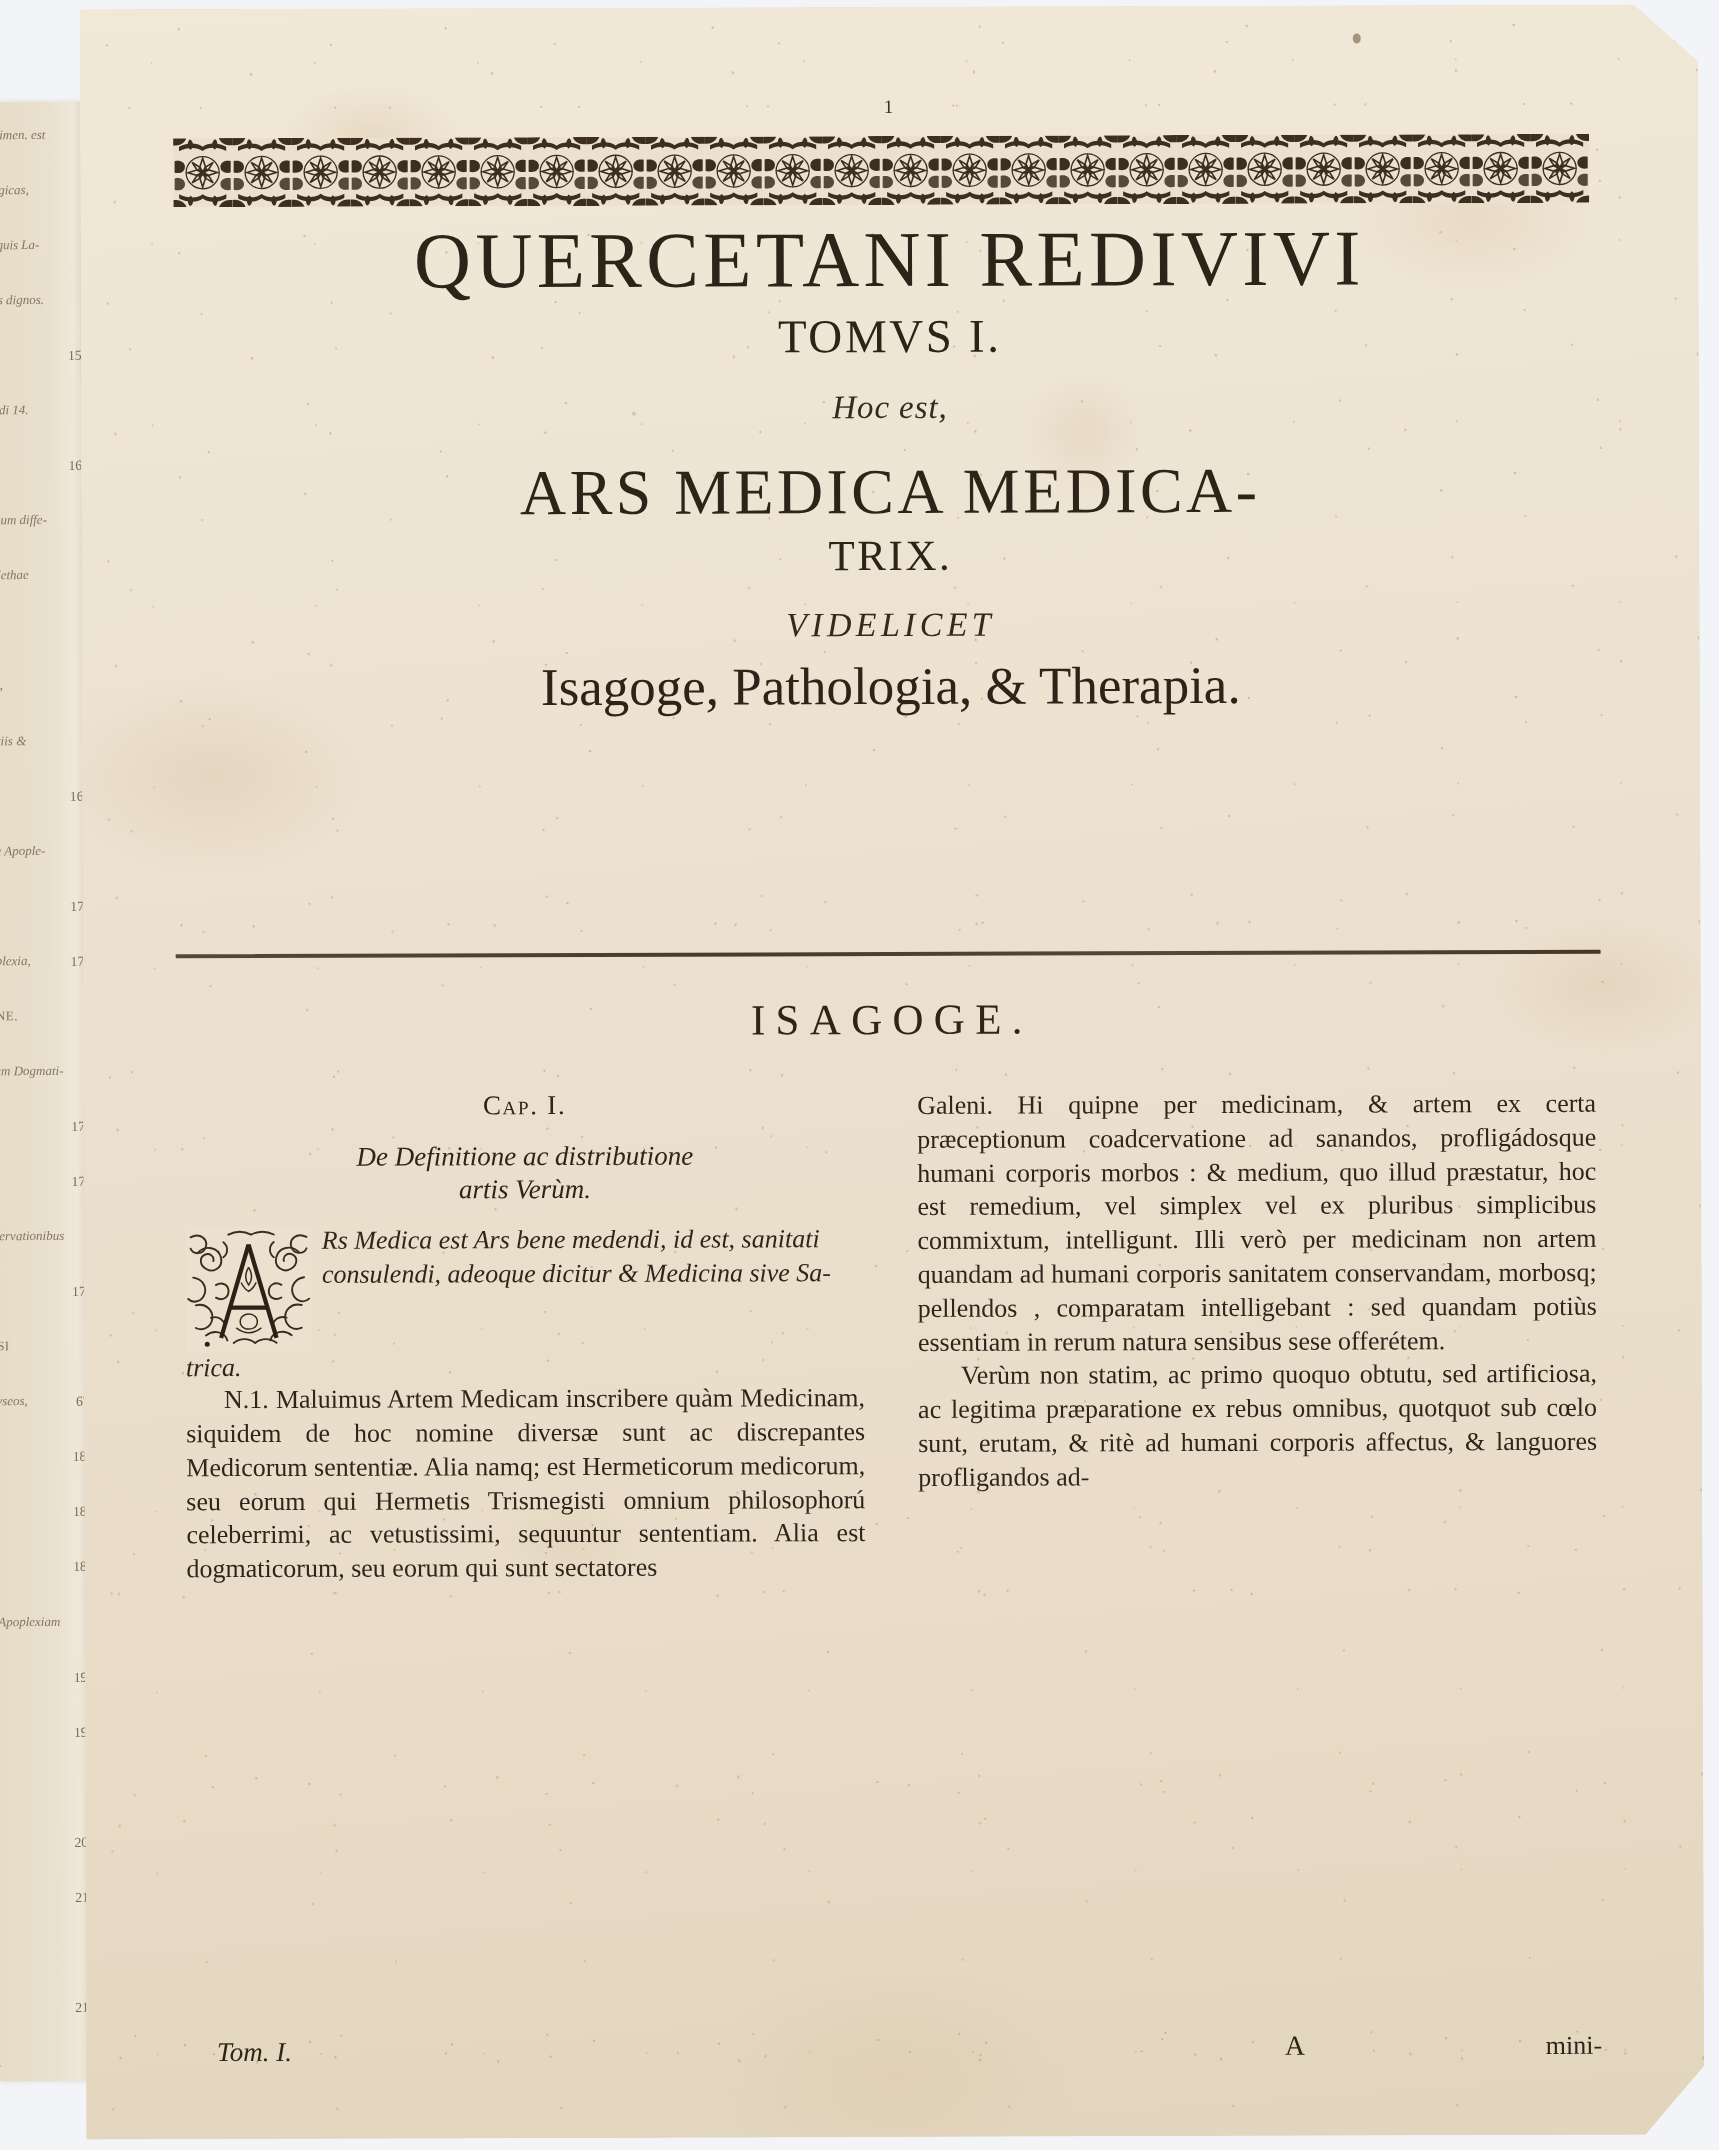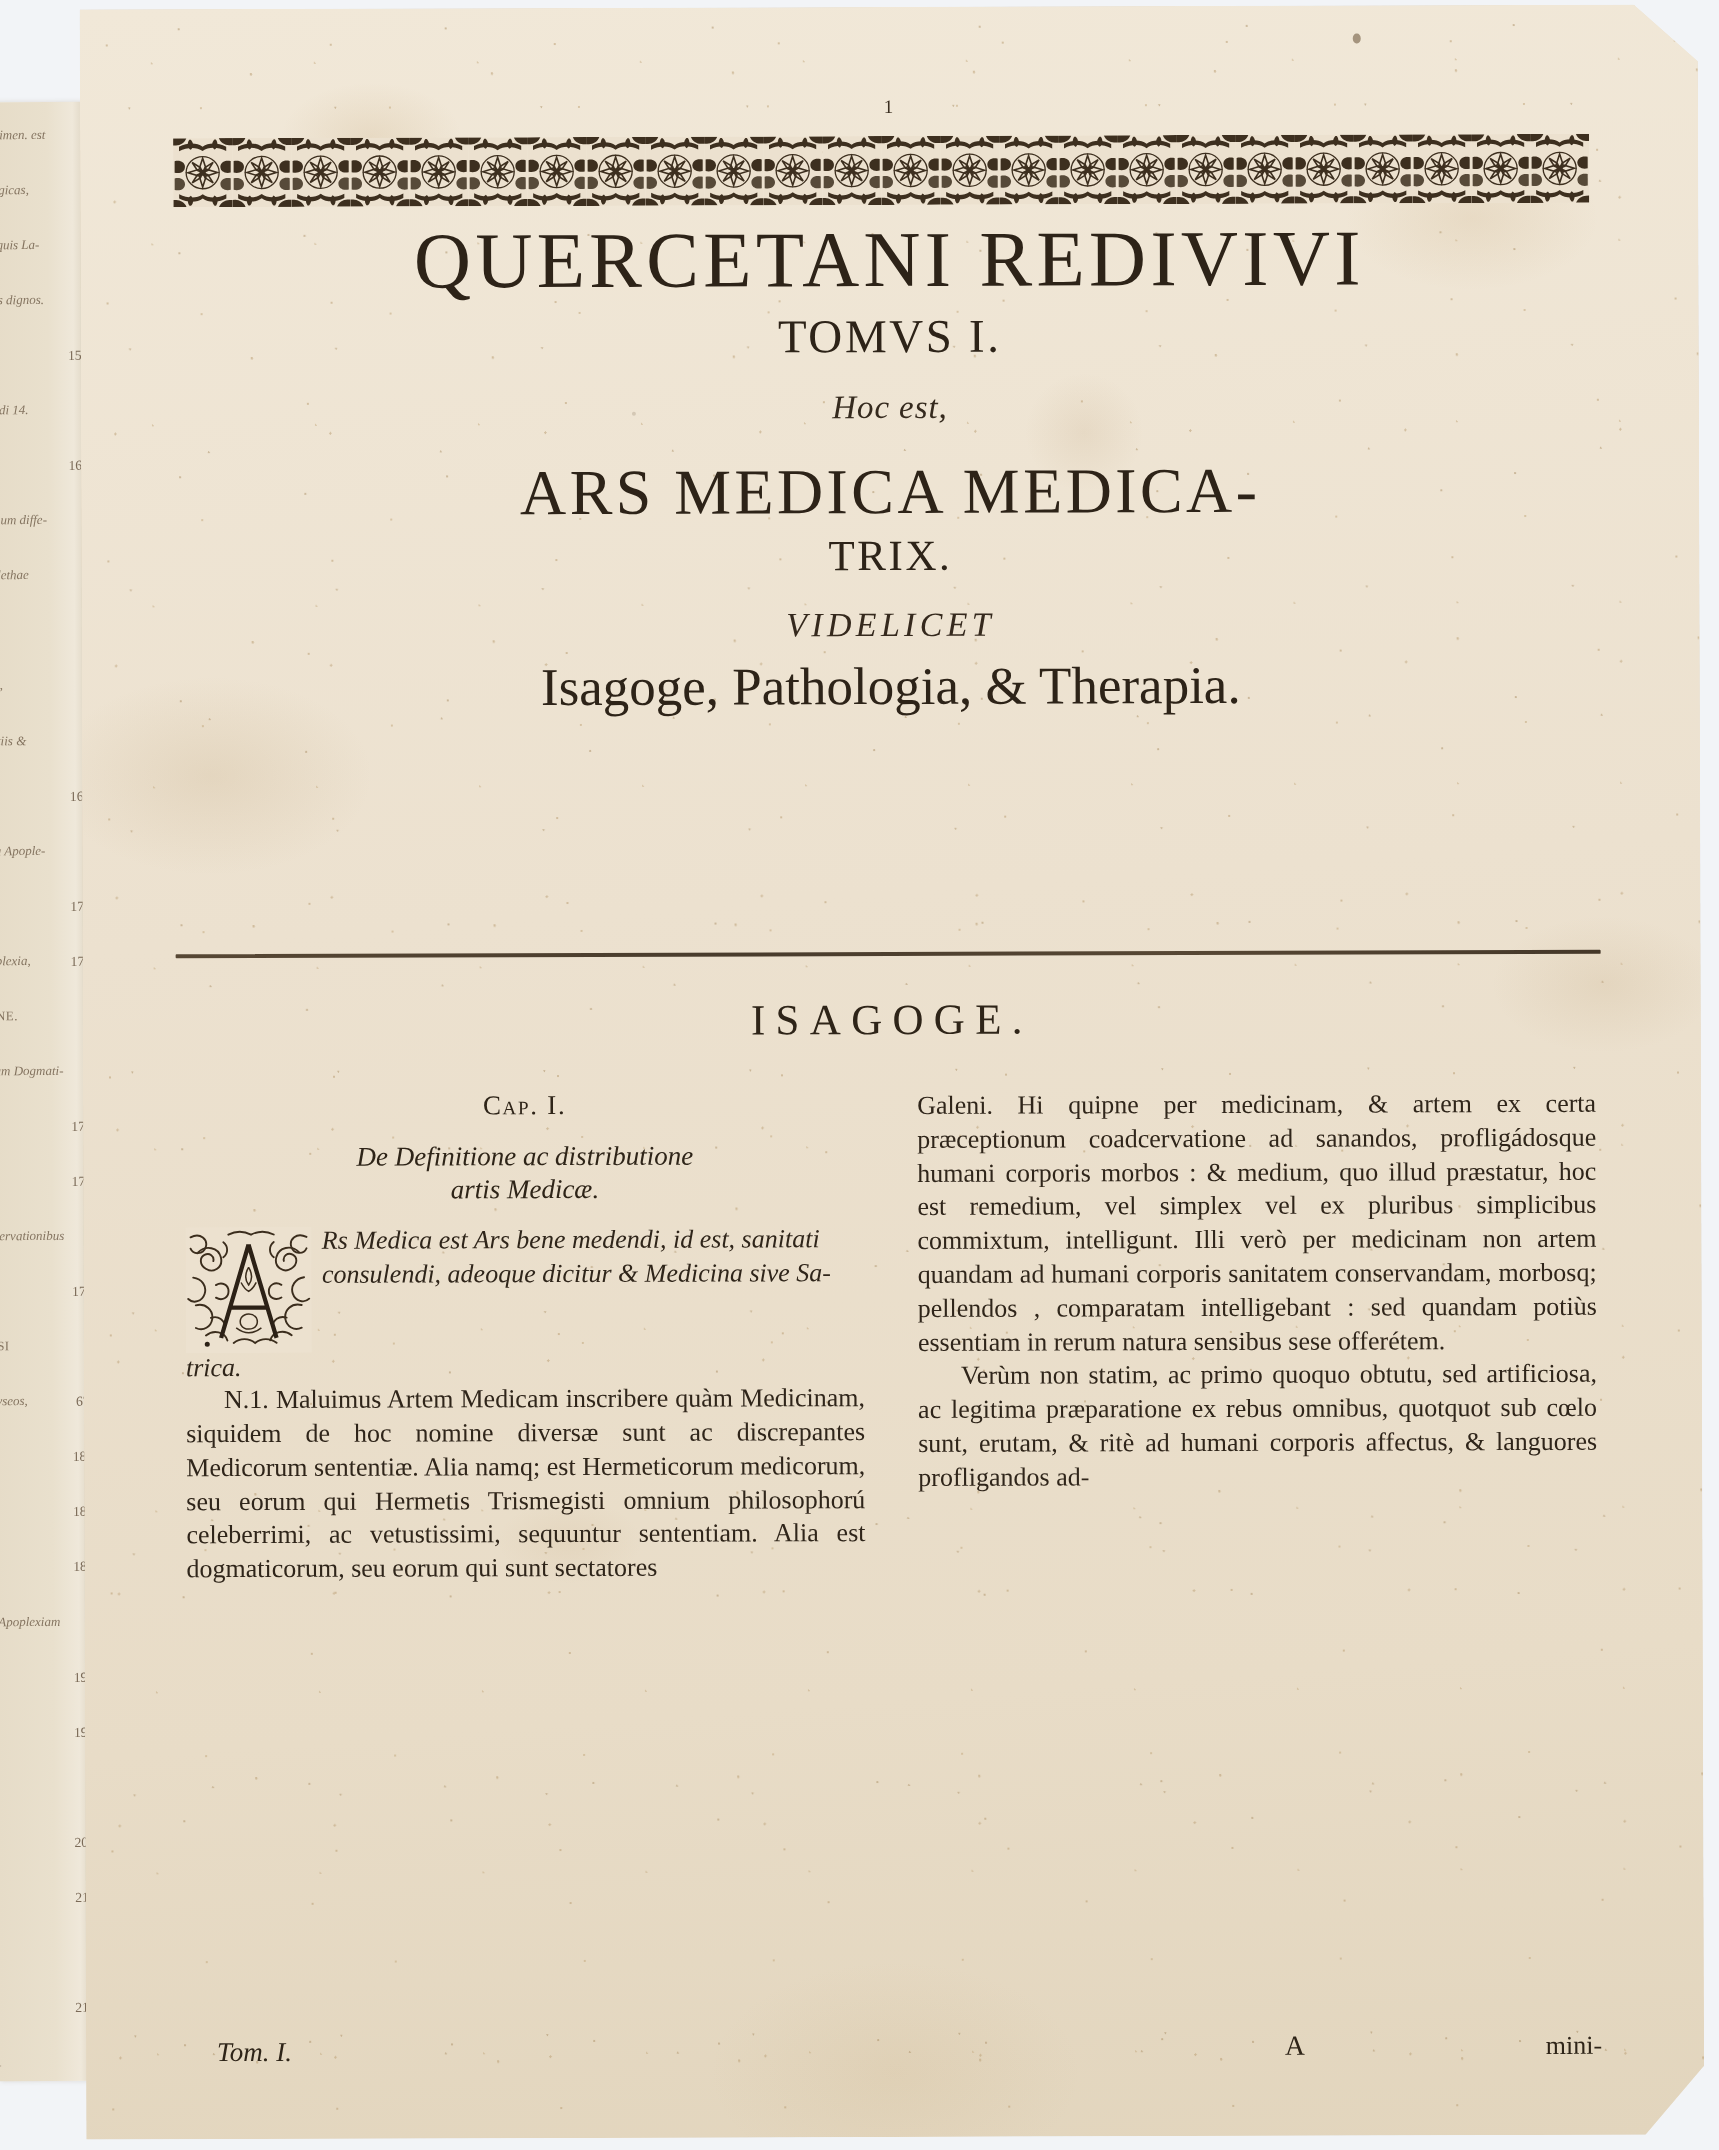--- a/index.html
+++ b/index.html
@@ -1149,21 +1149,21 @@
     <div class="rule"></div>
 
     <div class="isagoge-head">ISAGOGE.</div>
 
     <div class="cols">
 
       <div class="col lcol">
         <div class="cap-head">Cap. I.</div>
         <div class="chapter-sub">
           <span>De Definitione ac distributione</span><br>
-          <span>artis Medicæ.</span>
+          <span>artis Verùm.</span>
         </div>
 
         <div class="dropcap-wrap">
           <div class="dropcap">
             <svg viewBox="0 0 100 100" width="126" height="126" aria-hidden="true">
               <rect x="0" y="0" width="100" height="100" fill="#ece1cf"></rect>
               <g stroke="#3b2d1d" fill="none" stroke-width="1.5" stroke-linecap="round">
 
                 <path d="M4 8c8-4 14 2 12 8-2 6-10 6-12 1M96 8c-8-4-14 2-12 8 2 6 10 6 12 1"></path>
                 <path d="M10 20c6-6 16-4 18 4 2 8-6 13-12 9-5-3-5-9-1-11 4-2 8 1 7 5"></path>

